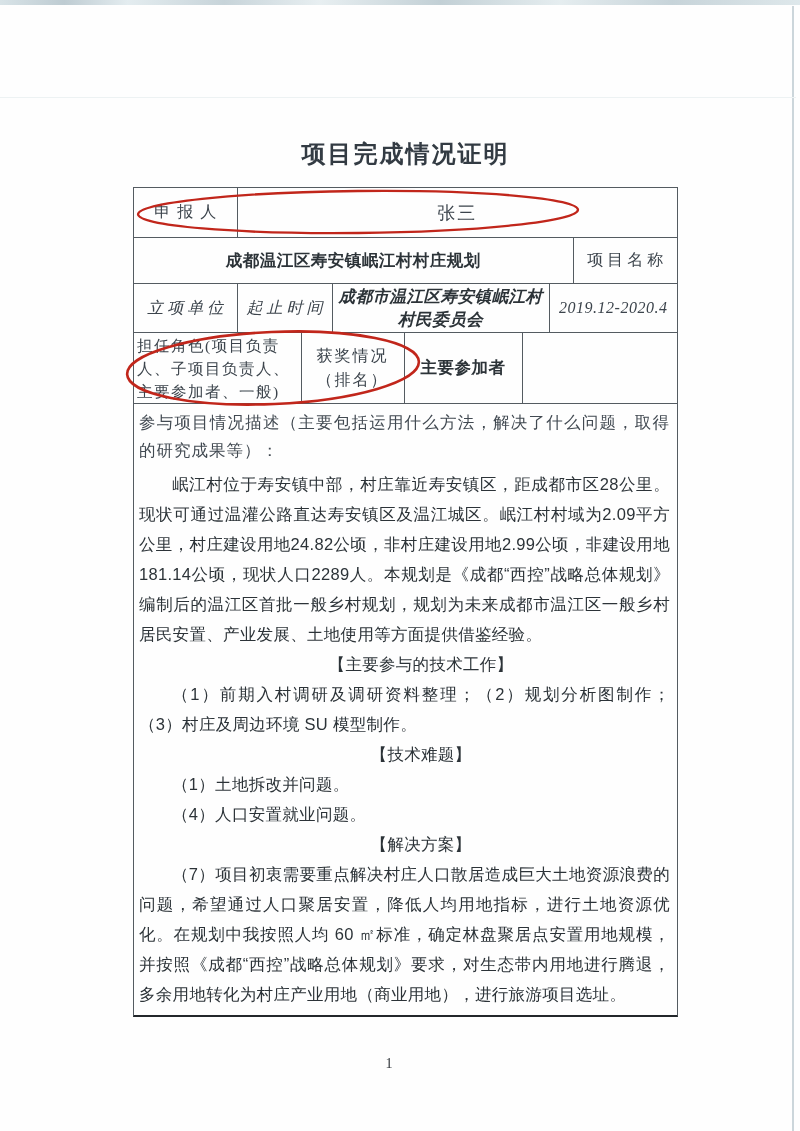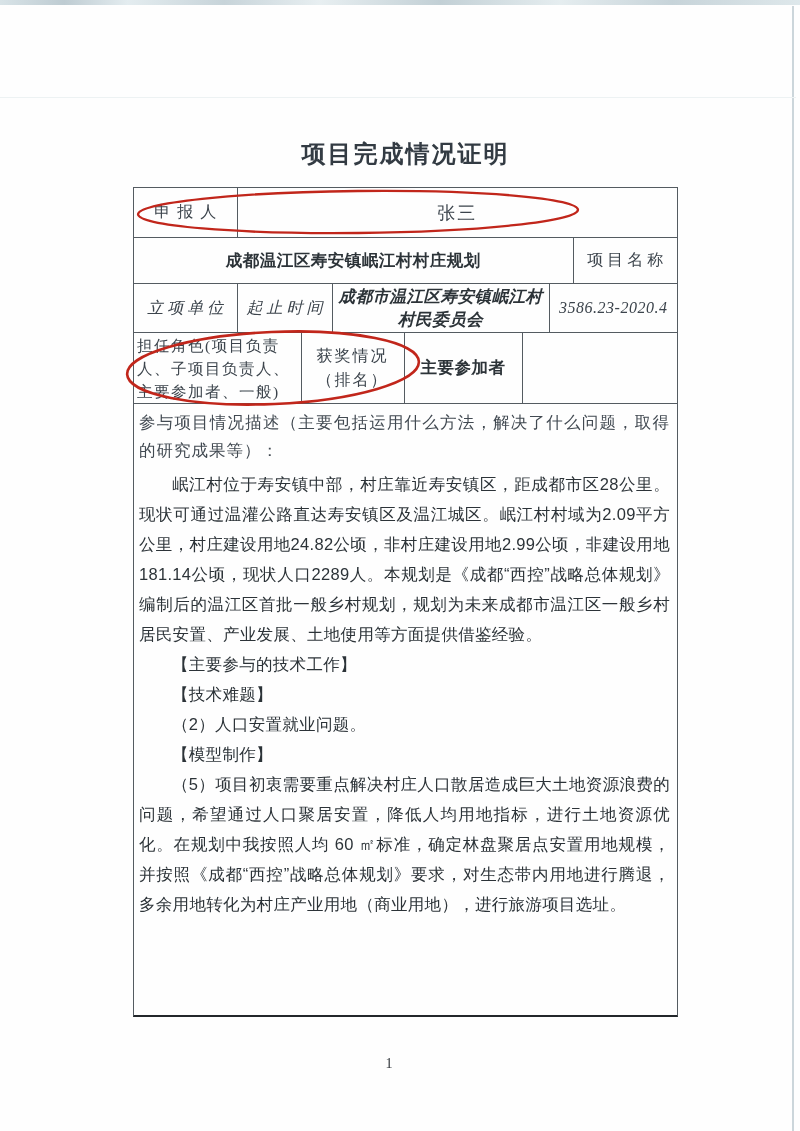--- a/index.html
+++ b/index.html
@@ -101,21 +101,21 @@
     margin-bottom:4px;
   }
   .p-body,.p-heading{
     font-family:"Liberation Sans","DejaVu Sans",sans-serif;
     color:var(--ink-sans);
     font-size:16.5px;line-height:30px;
     letter-spacing:.3px;
     text-indent:2em;
     text-align:justify;
   }
-  .p-heading{text-align:left;}
+  .p-heading{text-align:center;}
   
   .annot-overlay{
     position:absolute;left:0;top:0;width:800px;height:1131px;
     pointer-events:none;
   }
   
   .page-num{
     position:absolute;left:0;top:1056px;width:778px;
     text-align:center;
     font-size:14px;color:#2e3338;
@@ -141,39 +141,41 @@
 
     <div class="t-row r2">
       <div class="t-cell wrest val-sans">成都温江区寿安镇岷江村村庄规划</div>
       <div class="t-cell w105 label-med">项目名称</div>
     </div>
 
     <div class="t-row r3">
       <div class="t-cell w105 label-med">立项单位</div>
       <div class="t-cell w95 label-med">起止时间</div>
       <div class="t-cell w217 val-sans val-unit">成都市温江区寿安镇岷江村村民委员会</div>
-      <div class="t-cell wrest val-date">3586.23-2020.4</div>
+      <div class="t-cell wrest val-date">2019.12-2020.4</div>
     </div>
 
     <div class="t-row r4">
       <div class="t-cell w169 role-label">担任角色(项目负责人、子项目负责人、主要参加者、一般)</div>
       <div class="t-cell w103 award-label">获奖情况（排名）</div>
       <div class="t-cell w118 val-sans">主要参加者</div>
       <div class="t-cell wrest"></div>
     </div>
 
     <div class="t-row r5">
       <div class="t-cell wrest desc-cell">
         <p class="p-intro">参与项目情况描述（主要包括运用什么方法，解决了什么问题，取得的研究成果等）：</p>
         <p class="p-body">岷江村位于寿安镇中部，村庄靠近寿安镇区，距成都市区28公里。现状可通过温灌公路直达寿安镇区及温江城区。岷江村村域为2.09平方公里，村庄建设用地24.82公顷，非村庄建设用地2.99公顷，非建设用地181.14公顷，现状人口2289人。本规划是《成都“西控”战略总体规划》编制后的温江区首批一般乡村规划，规划为未来成都市温江区一般乡村居民安置、产业发展、土地使用等方面提供借鉴经验。</p>
         <p class="p-heading">【主要参与的技术工作】</p>
+        <p class="p-body">（1）前期入村调研及调研资料整理；（2）规划分析图制作；（3）村庄及周边环境 SU 模型制作。</p>
         <p class="p-heading">【技术难题】</p>
-        <p class="p-body">（2）人口安置就业问题。</p>
-        <p class="p-heading">【模型制作】</p>
-        <p class="p-body">（5）项目初衷需要重点解决村庄人口散居造成巨大土地资源浪费的问题，希望通过人口聚居安置，降低人均用地指标，进行土地资源优化。在规划中我按照人均 60 ㎡标准，确定林盘聚居点安置用地规模，并按照《成都“西控”战略总体规划》要求，对生态带内用地进行腾退，多余用地转化为村庄产业用地（商业用地），进行旅游项目选址。</p>
+        <p class="p-body">（1）土地拆改并问题。</p>
+        <p class="p-body">（4）人口安置就业问题。</p>
+        <p class="p-heading">【解决方案】</p>
+        <p class="p-body">（7）项目初衷需要重点解决村庄人口散居造成巨大土地资源浪费的问题，希望通过人口聚居安置，降低人均用地指标，进行土地资源优化。在规划中我按照人均 60 ㎡标准，确定林盘聚居点安置用地规模，并按照《成都“西控”战略总体规划》要求，对生态带内用地进行腾退，多余用地转化为村庄产业用地（商业用地），进行旅游项目选址。</p>
       </div>
     </div>
 
   </div>
 
   <svg class="annot-overlay" viewBox="0 0 800 1131">
     <ellipse cx="358" cy="212" rx="220" ry="21" fill="none" stroke="#c1261b" stroke-width="2.3" transform="rotate(-0.6 358 212)"></ellipse>
     <ellipse cx="273" cy="368" rx="146" ry="36" fill="none" stroke="#c1261b" stroke-width="2.6" transform="rotate(-2.5 273 368)"></ellipse>
   </svg>
 

